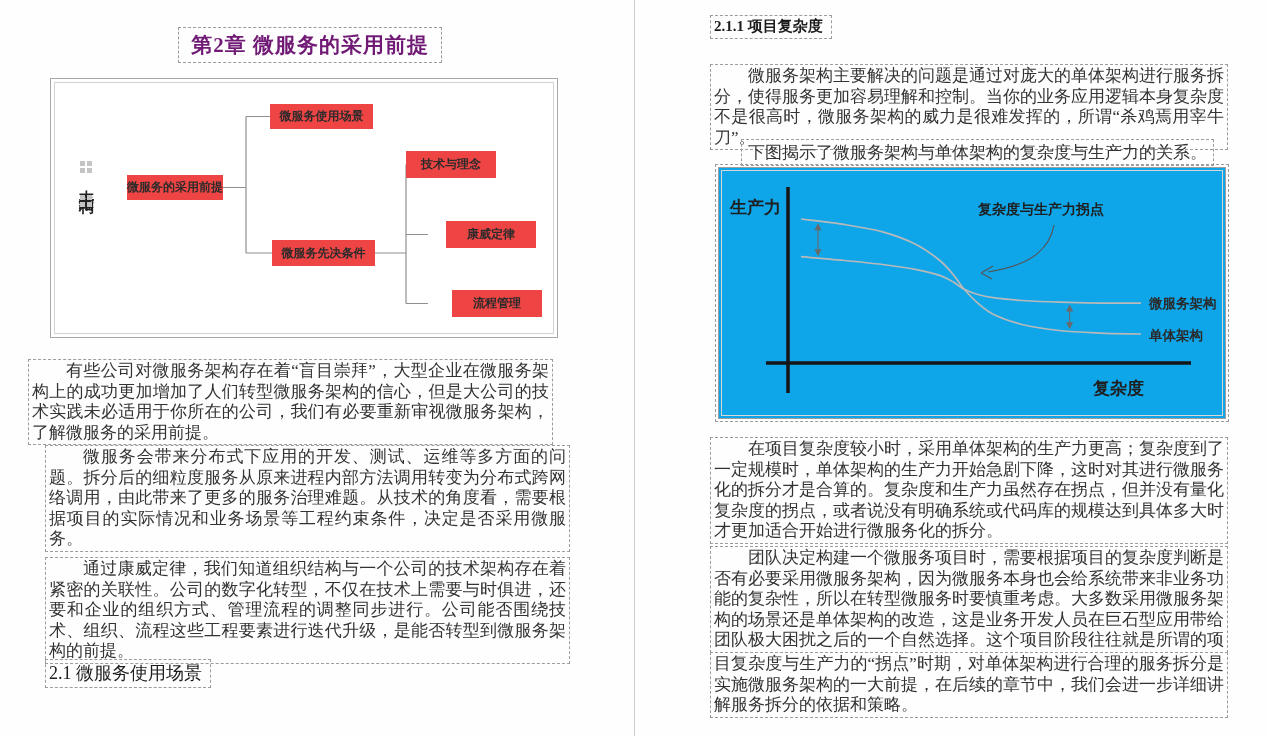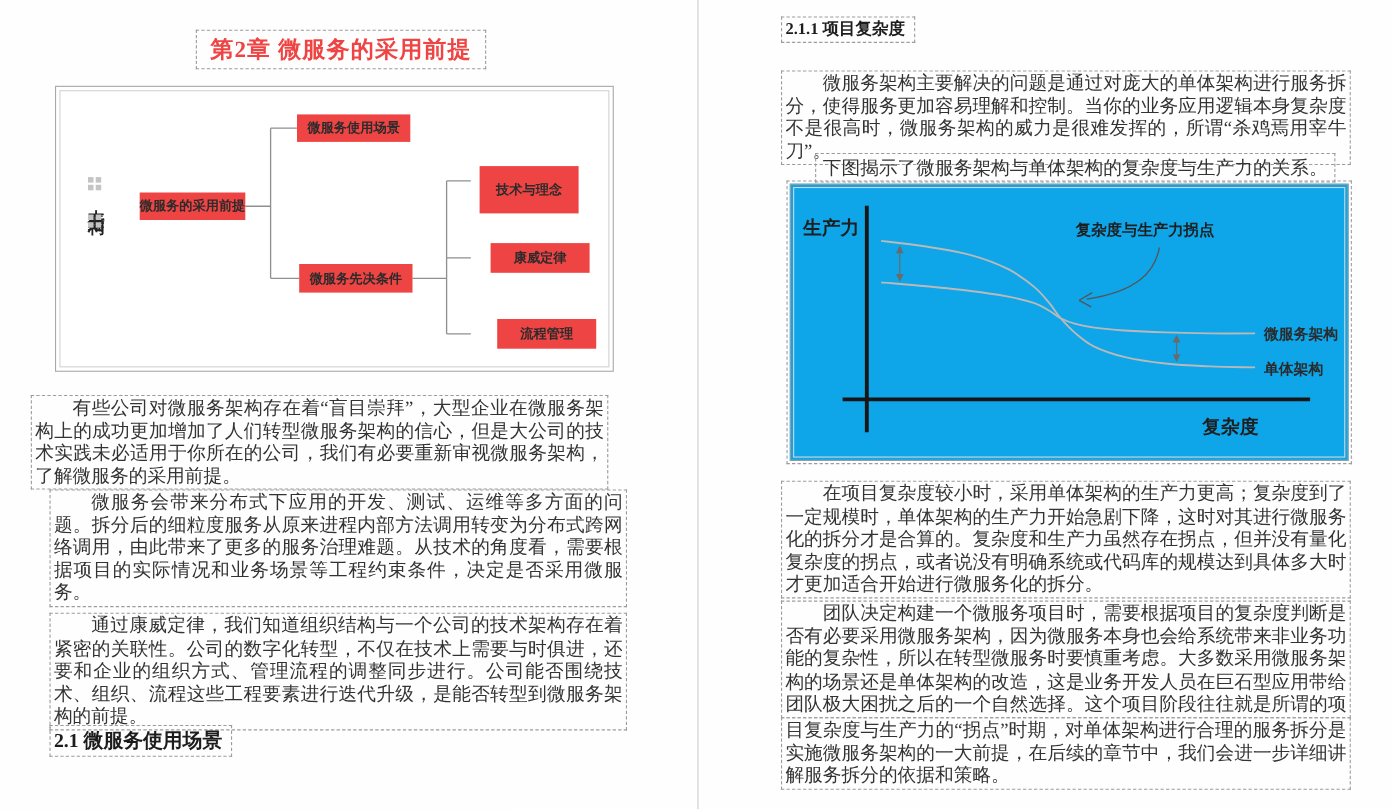--- a/index.html
+++ b/index.html
@@ -12,51 +12,51 @@
   .para {
     position:absolute; font-size:17px; line-height:20.5px; text-align:justify;
     color:#333333; padding:1px 3px; border:1px dashed #9c9c9c; background:transparent;
   }
   .indent { text-indent:2em; }
 
   
   .title-wrap { position:absolute; left:40px; top:27px; width:540px; text-align:center; }
   .chapter-title {
     display:inline-block; border:1px dashed #9c9c9c; font-size:21px; font-weight:bold;
-    padding:3px 12px; color:#ef4444; letter-spacing:1px;
+    padding:3px 12px; color:#701a75; letter-spacing:1px;
   }
 
   .fig1 { position:absolute; left:50px; top:78px; width:506px; height:258px; border:1px solid #a8a8a8; background:#ffffff; }
   .fig1-inner { position:absolute; inset:3px; border:1px solid #d2d2d2; }
 
   .vlabel { position:absolute; left:24px; top:82px; width:22px; display:flex; flex-direction:column; align-items:center; gap:5px; }
   .dots { display:grid; grid-template-columns:5px 5px; grid-template-rows:5px 5px; gap:2px; }
   .dots span { background:#c4c4c4; }
   .vtext { writing-mode:vertical-rl; font-size:15px; font-weight:bold; letter-spacing:3px; color:#222222; }
 
   .node {
     position:absolute; background:#ef4444; color:#2b2b2b; font-weight:600; font-size:12px;
     display:flex; align-items:center; justify-content:center; white-space:nowrap;
   }
   .n-root { left:76px;  top:96px;  width:96px;  height:25px; }
   .n-b1   { left:219px; top:25px;  width:103px; height:25px; }
   .n-b2   { left:221px; top:161px; width:103px; height:26px; }
-  .n-l1   { left:385px; top:72px;  width:90px;  height:43px; }
+  .n-l1   { left:355px; top:72px;  width:90px;  height:27px; }
   .n-l2   { left:395px; top:142px; width:90px;  height:27px; }
   .n-l3   { left:377px; top:211px; width:90px;  height:27px;margin-left:24px; }
   .tree-lines { position:absolute; left:0; top:0; }
   .tree-lines path { stroke:#8f8f8f; stroke-width:1.2; fill:none; }
 
   .p1 { left:28px; top:342px; width:517px; }
   .p2 { left:45px; top:428px; width:517px; }
   .p3 { left:45px; top:540px; width:517px; }
 
   .h21 {
     position:absolute; left:45px; top:659px; display:inline-block; border:1px dashed #9c9c9c;
-    font-size:18px; font-weight:bold; color:#1c1c1c; padding:1px 8px 2px 3px;
+    font-size:18px; font-weight:normal; color:#1c1c1c; padding:1px 8px 2px 3px;
   }
 
   
   .h211 {
     position:absolute; left:710px; top:15px; display:inline-block; border:1px dashed #9c9c9c;
     font-size:15px; font-weight:bold; color:#1c1c1c; padding:1px 8px 2px 3px;
   }
   .pr1 { left:710px; top:47px;  width:510px; }
   .caption {
     position:absolute; left:741px; top:139px; display:inline-block; border:1px dashed #9c9c9c;

